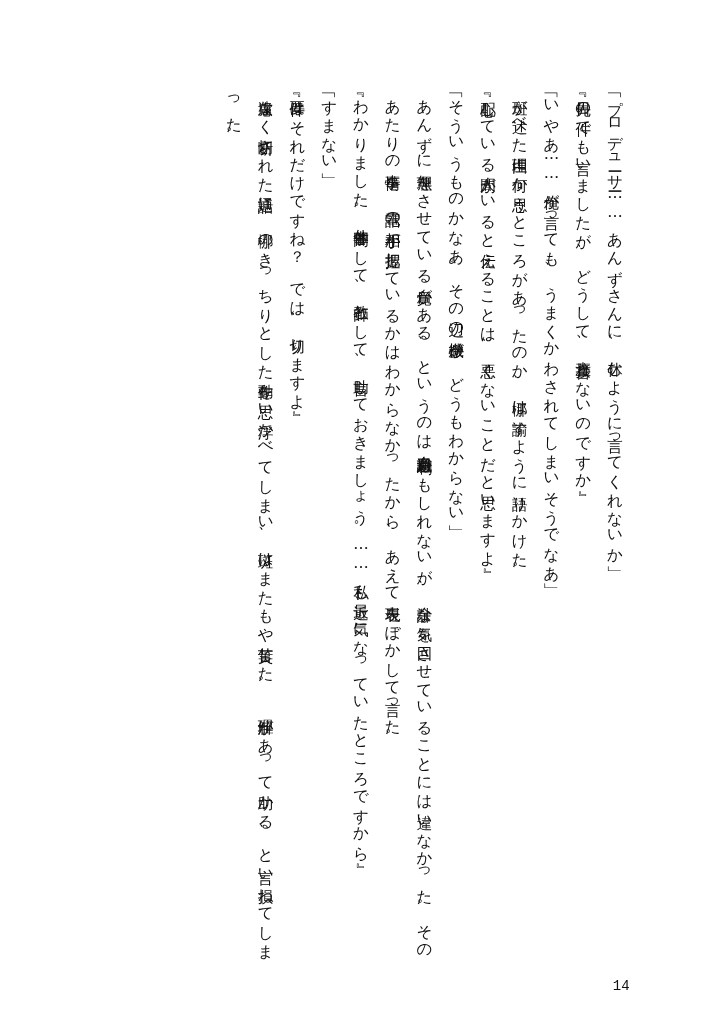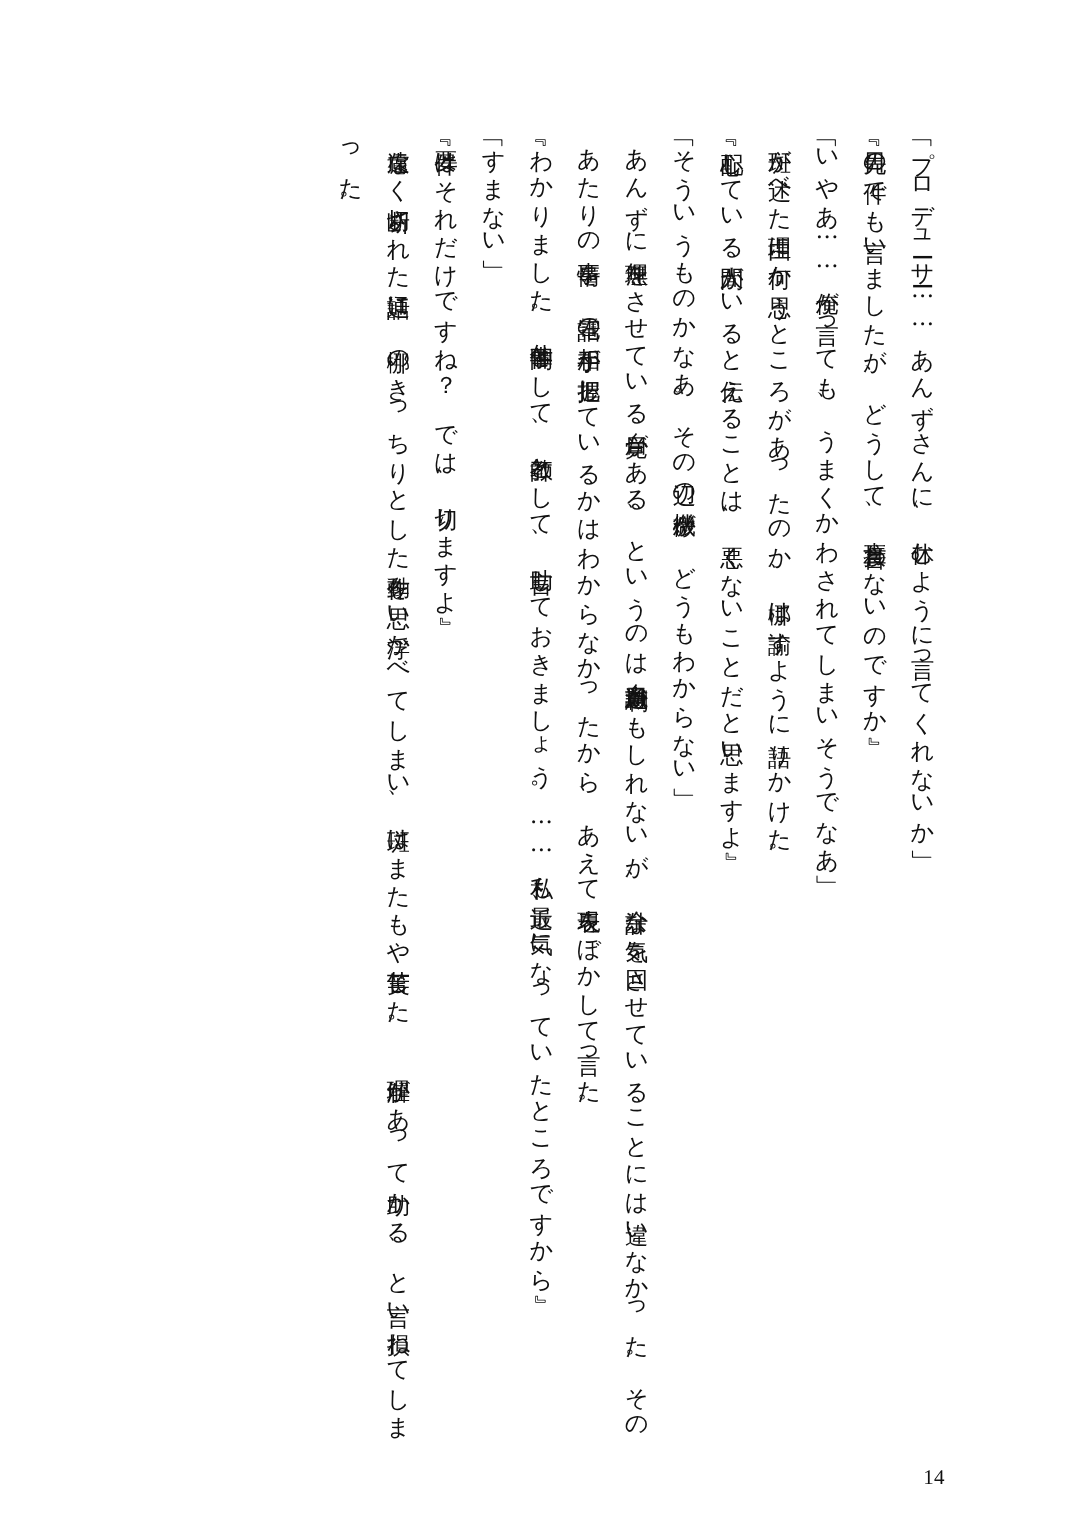--- a/index.html
+++ b/index.html
@@ -41,21 +41,21 @@
     padding: 0;
     text-indent: 0;
     white-space: pre-wrap;
   }
   
   #page-number {
     position: absolute;
     right: 96px;
     bottom: 30px;
     font-size: 14px;
-    font-family: Liberation Serif, serif;
+    font-family: Liberation Mono, monospace;
     color: #111111;
     letter-spacing: 0.02em;
   }
 </style>
 </head>
 <body>
 
 <div id="page">
 
   <div id="text-body">

